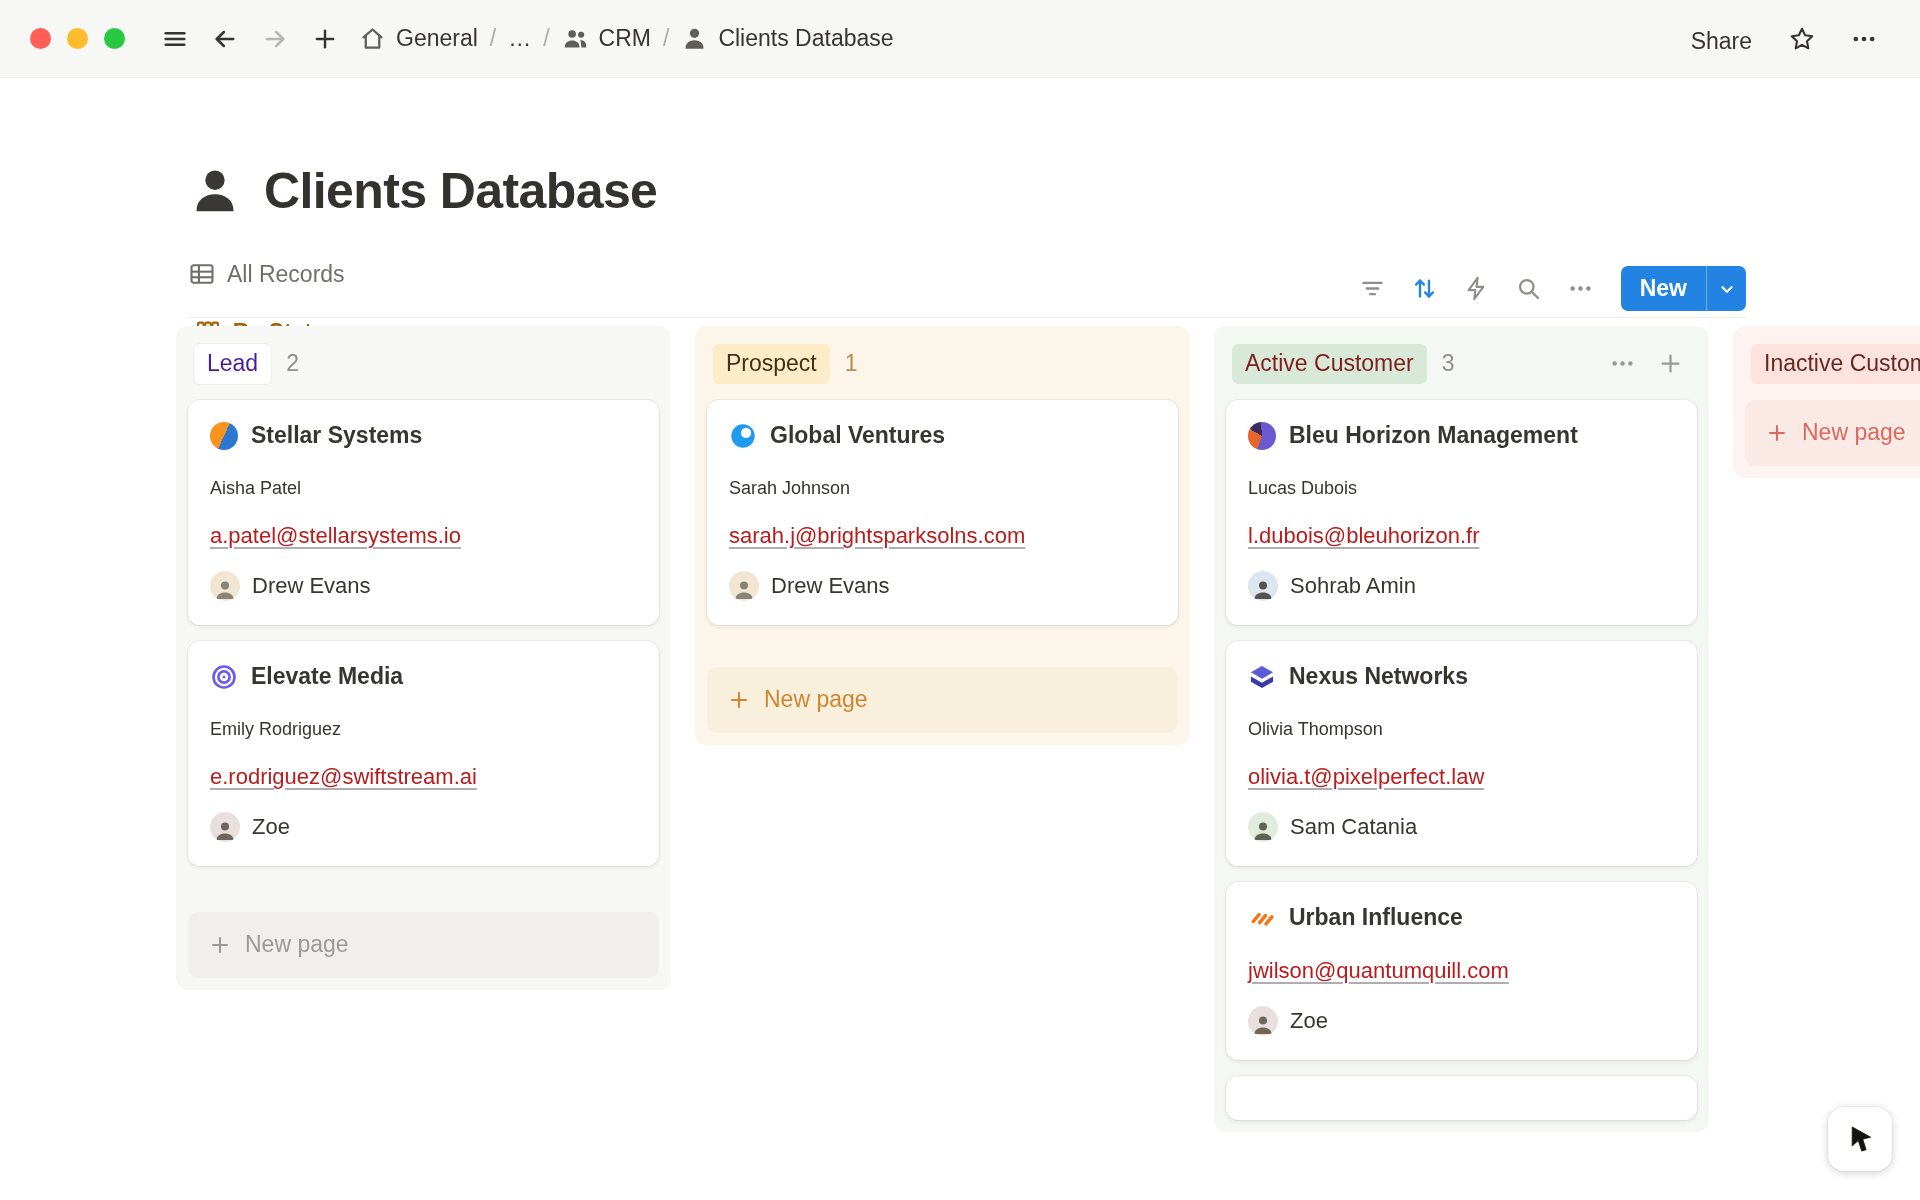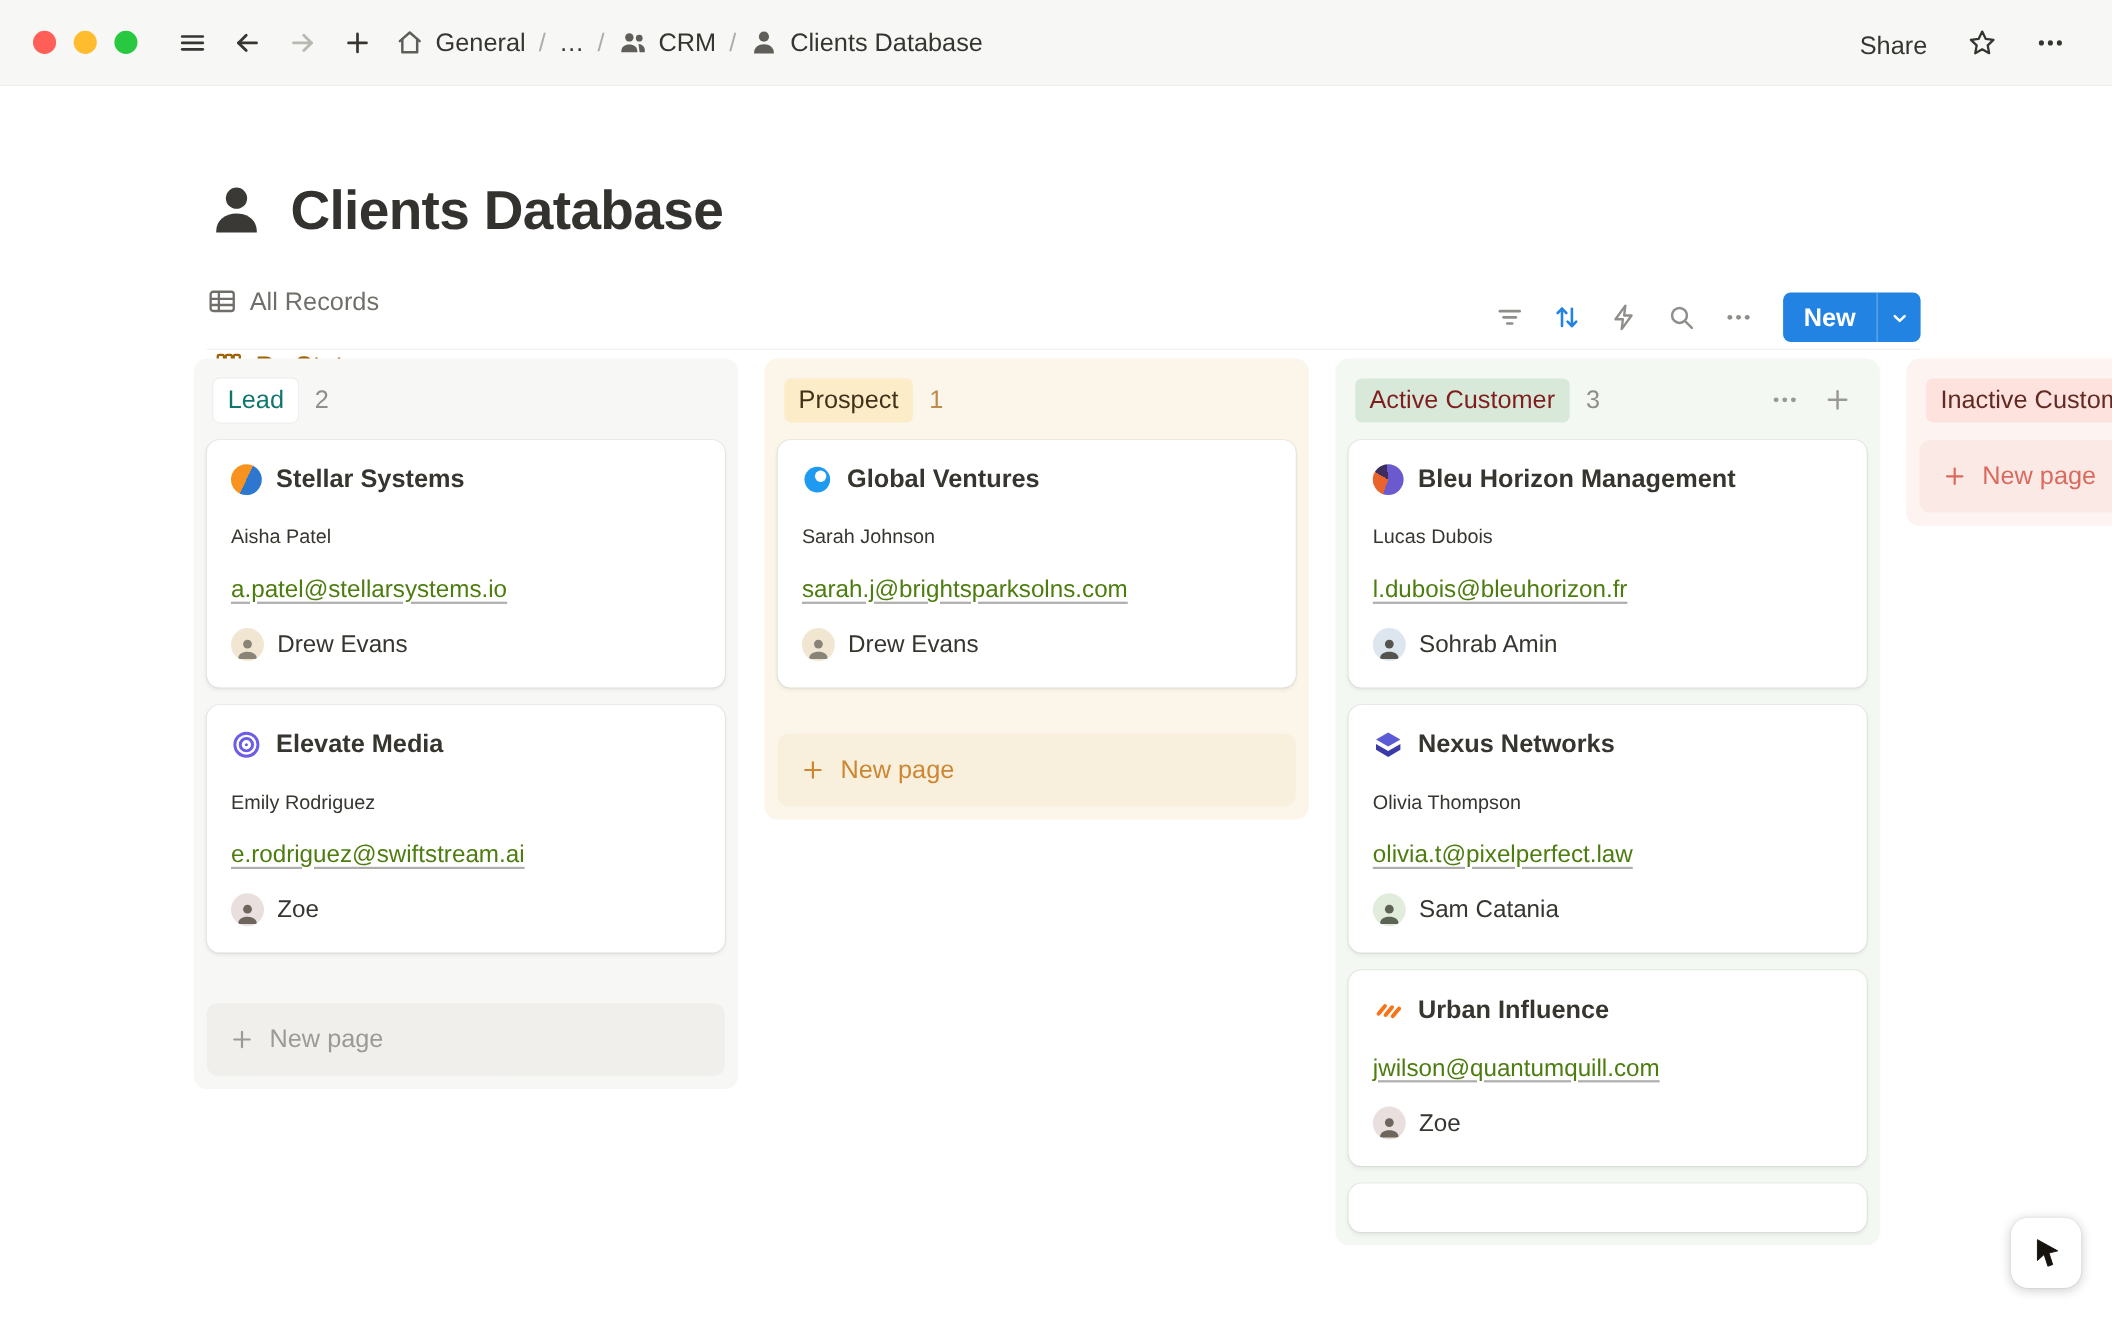--- a/index.html
+++ b/index.html
@@ -69,21 +69,21 @@
 
   
   .board { display:flex; align-items:flex-start; gap:24px; padding-left:176px; margin-top:8px; }
   .column { flex:none; width:495px; border-radius:12px; padding:12px; }
   .col-lead     { background:#f7f7f5; }
   .col-prospect { background:#fbf6e9; }
   .col-active   { background:#f4f8f3; }
   .col-inactive { background:#fdf3f1; }
   .col-header { display:flex; align-items:center; gap:15px; padding:6px 8px 16px 6px; }
   .tag { font-size:23px; line-height:1.3; padding:5px 13px; border-radius:6px; white-space:nowrap; cursor:pointer; }
-  .tag-lead     { background:#ffffff; color:#0f766e; box-shadow:0 0 0 1px rgba(15,15,15,0.04); }
+  .tag-lead     { background:#ffffff; color:#4c1d95; box-shadow:0 0 0 1px rgba(15,15,15,0.04); }
   .tag-prospect { background:#fdecc8; color:#433019; }
   .tag-active   { background:#d8e9d9; color:#7f1d1d; }
   .tag-inactive { background:#fde2dd; color:#632923; }
   .count { font-size:23px; color:#908e8a; }
   .col-prospect .count { color:#bd8a50; }
   .col-controls { margin-left:auto; display:flex; align-items:center; gap:10px; }
   .col-controls .tb-btn { width:38px; height:38px; color:#9b9993; }
 
   .cards { display:flex; flex-direction:column; gap:16px; }
   .card {
@@ -93,21 +93,21 @@
   }
   .card-sliver { height:44px; padding:0; }
   .card-title-row { display:flex; align-items:center; gap:13px; min-height:32px; }
   .logo { width:28px; height:28px; flex:none; }
   .logo svg { width:28px; height:28px; }
   .logo-stellar { border-radius:50%; background:linear-gradient(115deg,#f7931e 0 50%,#2e77d0 50% 100%); }
   .logo-bleu { border-radius:50%; background:conic-gradient(from 200deg,#e8642c 0 100deg,#3b2d5e 100deg 155deg,#6a5acd 155deg 360deg); }
   .card-title { font-size:23px; font-weight:700; color:#37352f; }
   .card-line { font-size:18px; margin-top:26px; color:#37352f; }
   .card-email {
-    display:inline-block; font-size:22px; margin-top:24px; color:#4d7c0f;
+    display:inline-block; font-size:22px; margin-top:24px; color:#b91c1c;
     text-decoration:underline; text-decoration-color:rgba(55,53,47,0.4); text-underline-offset:4px; cursor:pointer;
   }
   .card-owner { display:flex; align-items:center; gap:12px; margin-top:22px; font-size:22px; color:#37352f; }
   .avatar { width:30px; height:30px; border-radius:50%; display:flex; align-items:flex-end; justify-content:center; overflow:hidden; flex:none; }
   .avatar svg { width:24px; height:24px; }
   .av-1 { background:#f1e6d2; } .av-2 { background:#eadfdf; } .av-3 { background:#dde5ee; } .av-4 { background:#e2ecdc; }
 
   .new-page {
     display:flex; align-items:center; gap:13px; width:100%;
     font-size:23px; font-family:inherit; height:66px; border:none; border-radius:10px;

